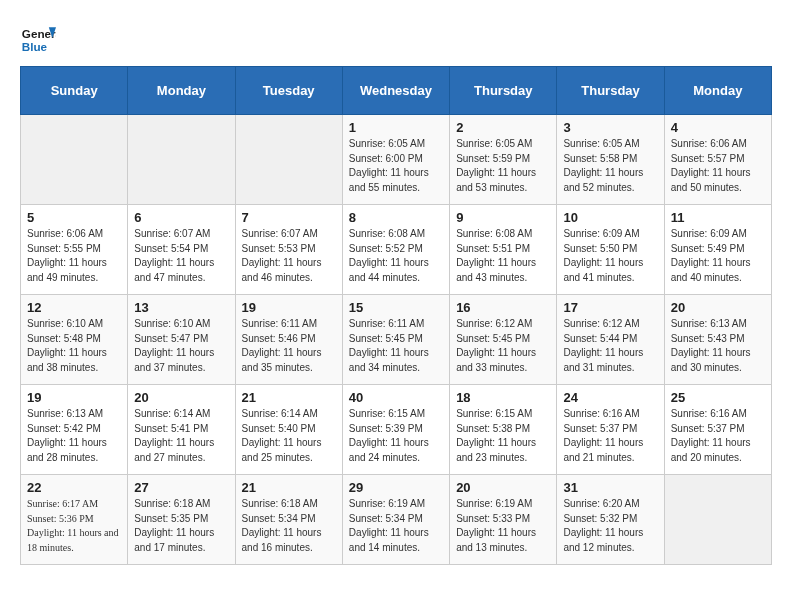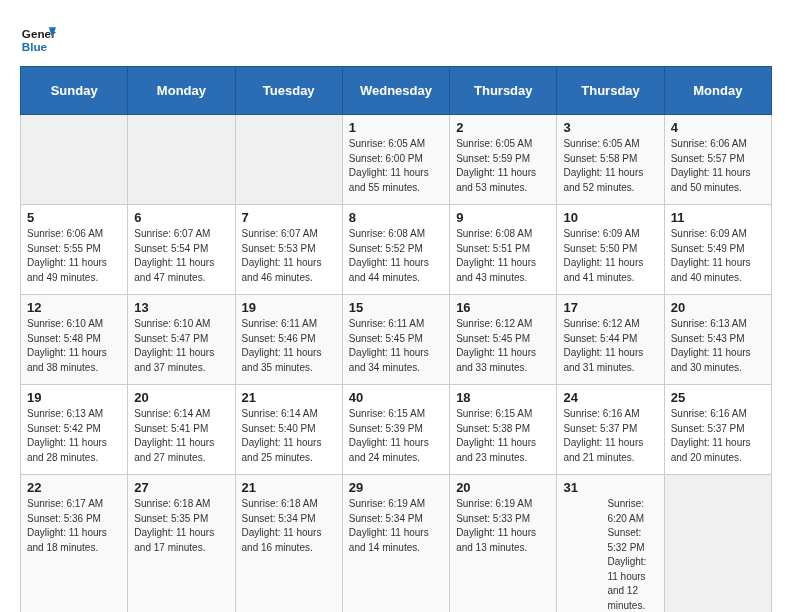--- a/index.html
+++ b/index.html
@@ -274,21 +274,21 @@
         <td>
           <span class="day-num">25</span>
           <div class="cell-text" style="white-space: pre-line;">Sunrise: 6:16 AM
 Sunset: 5:37 PM
 Daylight: 11 hours and 20 minutes.</div>
         </td>
       </tr>
       <tr>
         <td>
           <span class="day-num">22</span>
-          <div class="cell-text" style="white-space: pre-line;">Sunrise: 6:17 AM
+          <div class="cell-text" style="white-space: pre-line; font-family: Liberation Serif, serif;">Sunrise: 6:17 AM
 Sunset: 5:36 PM
 Daylight: 11 hours and 18 minutes.</div>
         </td>
         <td>
           <span class="day-num">27</span>
           <div class="cell-text" style="white-space: pre-line;">Sunrise: 6:18 AM
 Sunset: 5:35 PM
 Daylight: 11 hours and 17 minutes.</div>
         </td>
         <td>
@@ -304,20 +304,20 @@
 Daylight: 11 hours and 14 minutes.</div>
         </td>
         <td>
           <span class="day-num">20</span>
           <div class="cell-text" style="white-space: pre-line;">Sunrise: 6:19 AM
 Sunset: 5:33 PM
 Daylight: 11 hours and 13 minutes.</div>
         </td>
         <td>
           <span class="day-num">31</span>
-          <div class="cell-text" style="white-space: pre-line; margin-left: 44px;">Sunrise: 6:20 AM
+          <div class="cell-text" style="white-space: pre-line;">Sunrise: 6:20 AM
 Sunset: 5:32 PM
 Daylight: 11 hours and 12 minutes.</div>
         </td>
         <td class="empty-cell"></td>
       </tr>
     </tbody>
 </table>
 
 </body></html>

